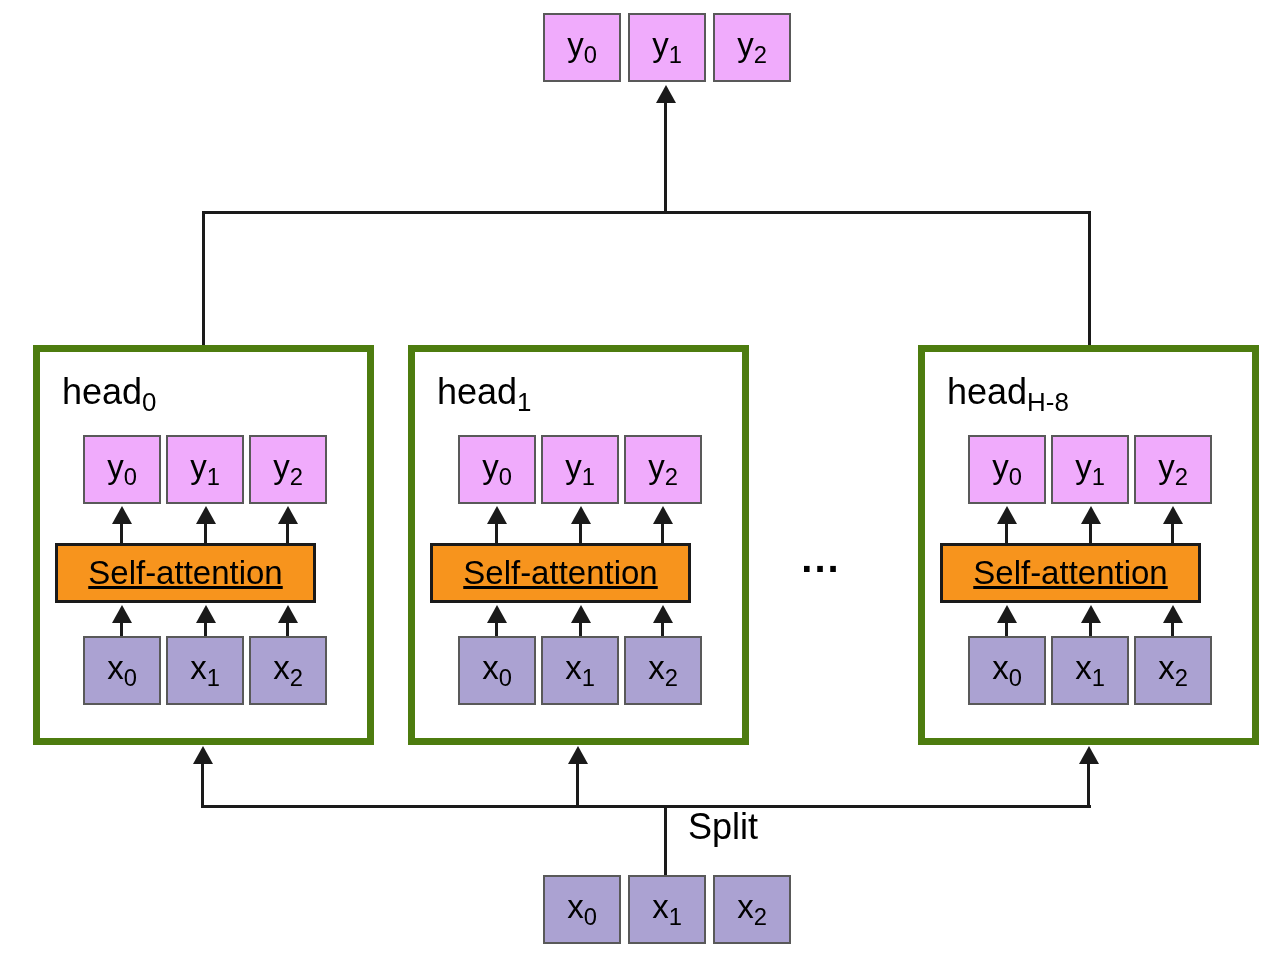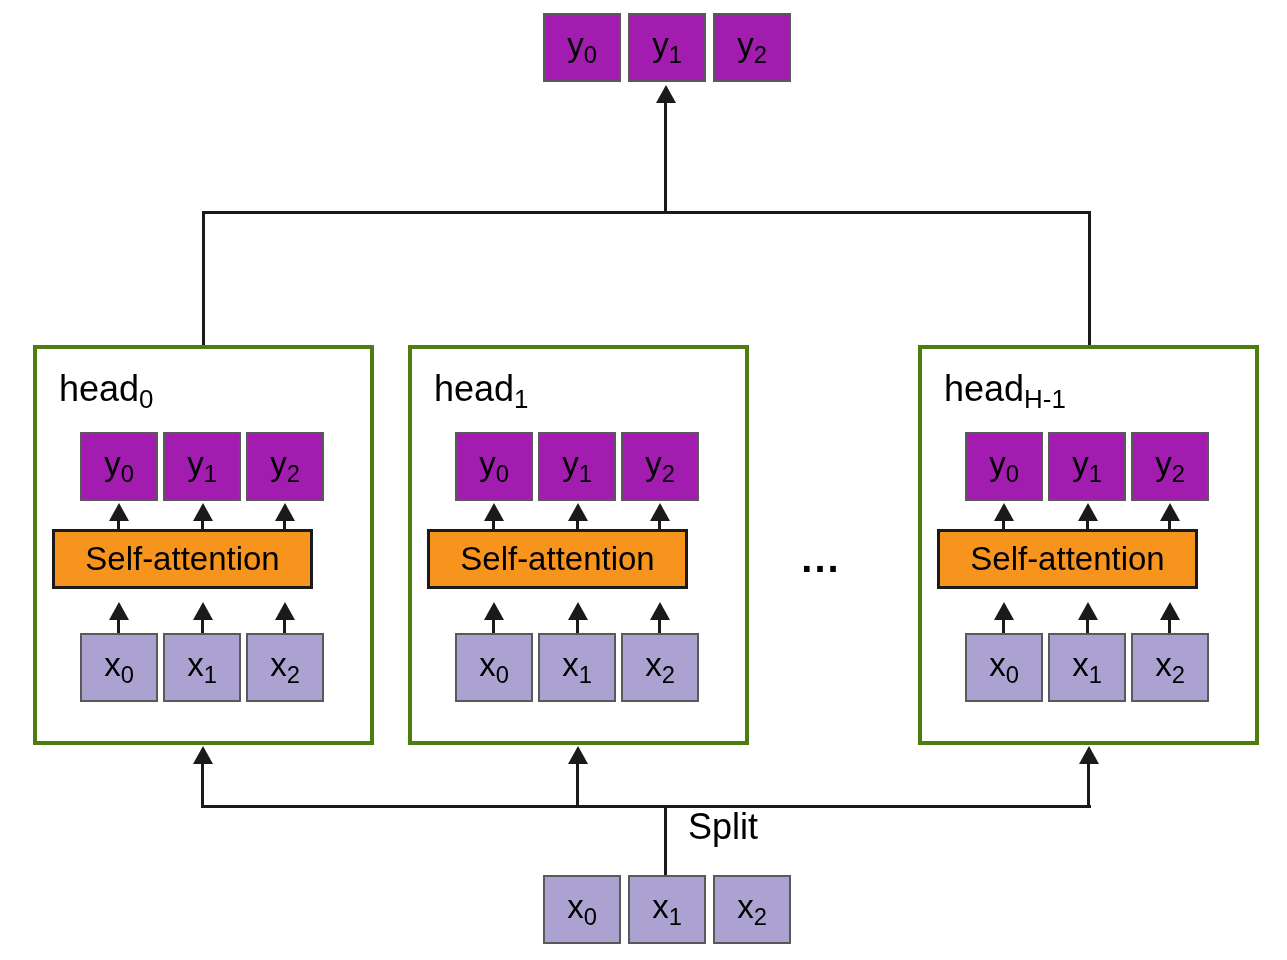--- a/index.html
+++ b/index.html
@@ -9,40 +9,41 @@
     overflow:hidden;
   }
   
   .token {
     position:absolute; box-sizing:border-box;
     width:78px; height:69px;
     border:2px solid #595959;
     display:flex; align-items:center; justify-content:center;
     font-size:33px; line-height:1;
   }
-  .token.peach  { background:#a21caf; }
+  .token.peach  { background:#f0abfc; }
   .token.purple { background:#ABA2D2; }
   .sub { font-size:0.72em; vertical-align:-0.28em; }
 
   
   .head {
     position:absolute; box-sizing:border-box;
     top:345px; width:341px; height:400px;
-    border:4px solid #4d7c0f; background:#ffffff;
+    border:7px solid #4d7c0f; background:#ffffff;
   }
   .head-label {
     position:absolute; left:22px; top:20px;
     font-size:36px; line-height:1.1;
   }
   .attn {
     position:absolute; box-sizing:border-box;
-    left:15px; top:180px; width:261px; height:60px;
+    left:15px; top:191px; width:261px; height:60px;
     background:#F7941D; border:3px solid #1a1a1a;
     display:flex; align-items:center; justify-content:center;
     font-size:33px;
+    text-decoration:underline;
   }
 
   
   .hline, .vline { position:absolute; background:#1a1a1a; }
   .hline { height:3px; }
   .vline { width:3px; }
   .arrow { position:absolute; width:3px; background:#1a1a1a; }
   .arrow::before {
     content:""; position:absolute; left:-8.5px; top:-17px;
     width:0; height:0;
@@ -144,21 +145,21 @@
     </div>
     <div class="token purple" style="left:209px; top:284px;">
       <span><span>x</span><span class="sub">2</span></span>
     </div>
   </div>
 
   <div class="ellipsis">...</div>
 
   <div class="head" style="left:918px;">
     <div class="head-label">
-      <span>head</span><span class="sub">H-1</span>
+      <span>head</span><span class="sub">H-8</span>
     </div>
     <div class="token peach" style="left:43px; top:83px;">
       <span><span>y</span><span class="sub">0</span></span>
     </div>
     <div class="token peach" style="left:126px; top:83px;">
       <span><span>y</span><span class="sub">1</span></span>
     </div>
     <div class="token peach" style="left:209px; top:83px;">
       <span><span>y</span><span class="sub">2</span></span>
     </div>

